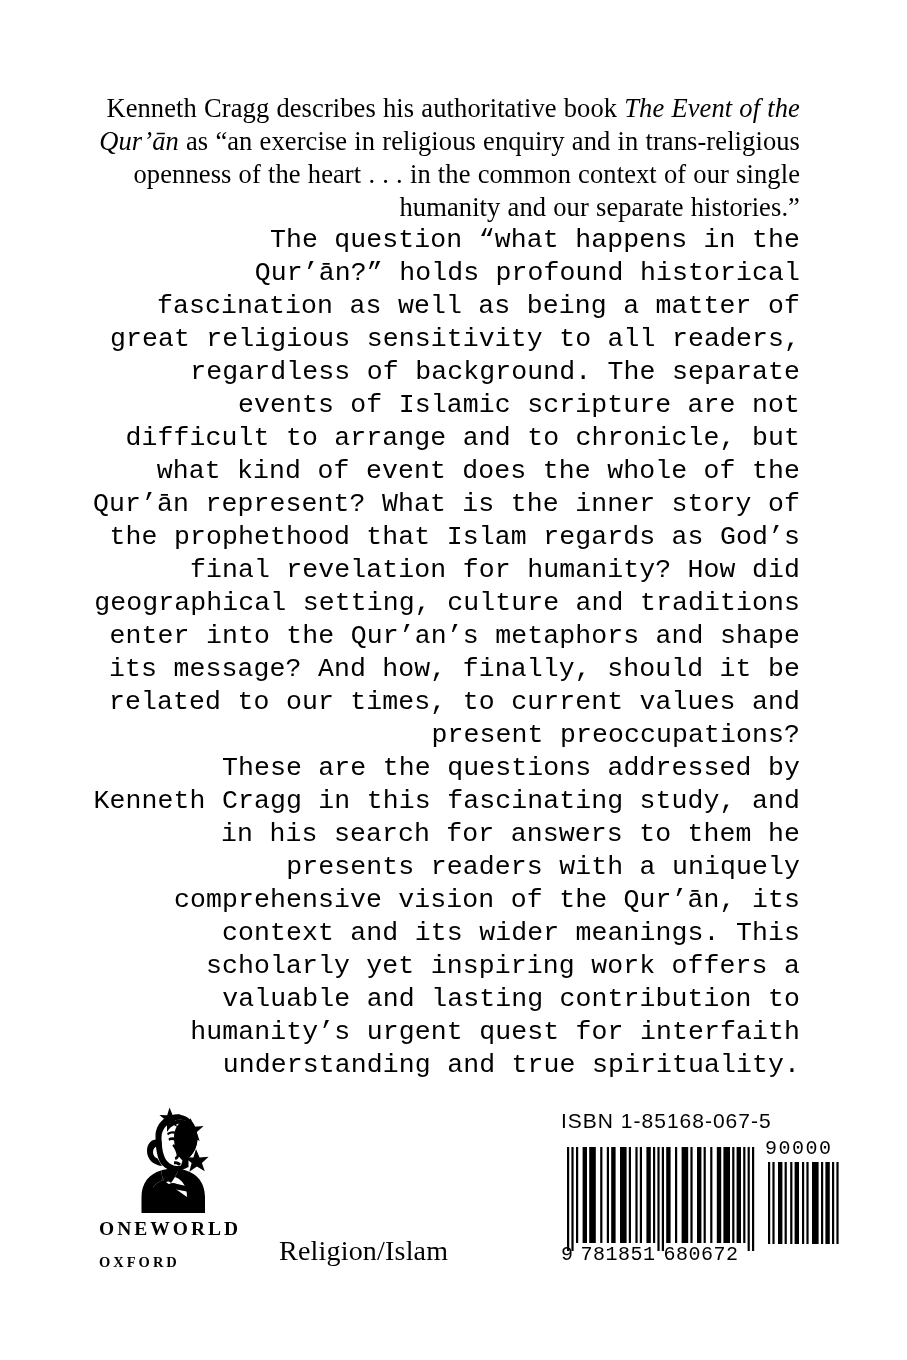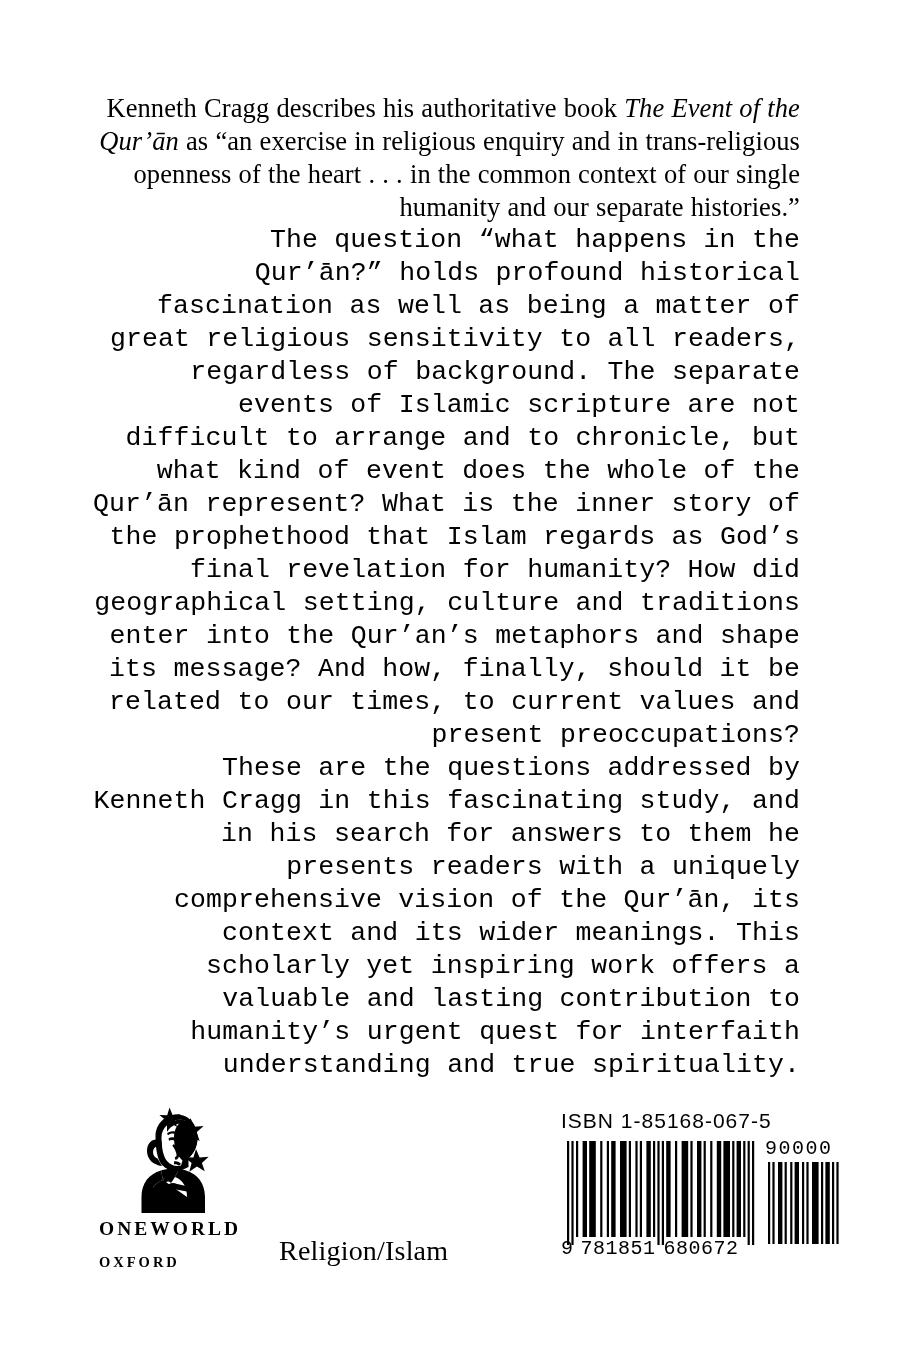--- a/index.html
+++ b/index.html
@@ -112,21 +112,21 @@
     margin-bottom: 8px;
     white-space: nowrap;
   }
   .barcode-row {
     position: relative;
     height: 118px;
   }
   .ean-main {
     position: absolute;
     left: 0;
-    top: 2px;
+    top: 8px;
     width: 196px;
     height: 118px;
   }
   .ean-addon {
     position: absolute;
     left: 204px;
     top: 0;
     width: 74px;
   }
   .addon-digits {

